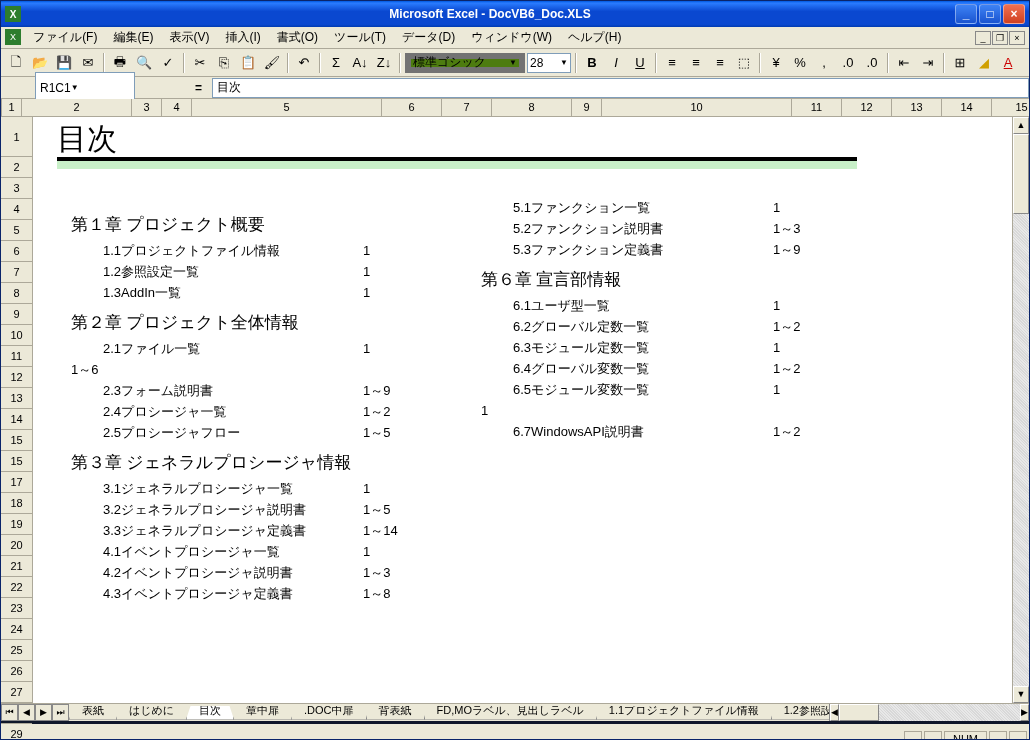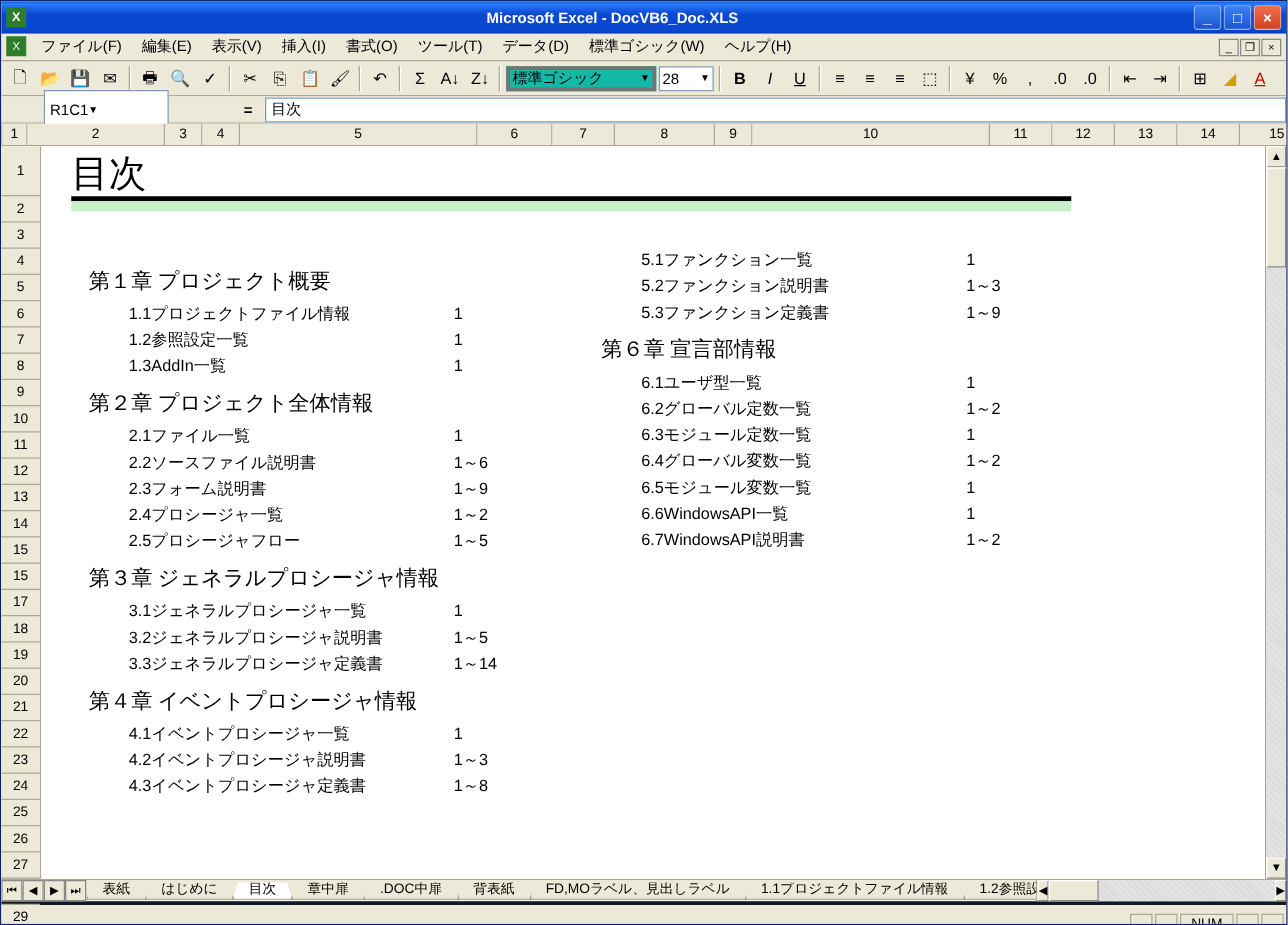--- a/index.html
+++ b/index.html
@@ -18,21 +18,21 @@
 .menubar { height: 22px; background: #ece9d8; display: flex; align-items: center; padding-left: 24px; border-bottom: 1px solid #aca899; font-size: 12px; position: relative; }
 .menubar .mdi-icon { position: absolute; left: 4px; top: 2px; width: 16px; height: 16px; background: #2d7d2d; color: #fff; font-size: 9px; text-align: center; line-height: 16px; }
 .menubar-item { padding: 2px 8px; cursor: default; }
 .menubar .mdi-btns { margin-left: auto; display: flex; gap: 1px; margin-right: 4px; }
 .menubar .mdi-btn { width: 16px; height: 14px; background: #ece9d8; border: 1px solid #888; font-size: 9px; text-align: center; line-height: 12px; }
 
 
 .toolbar { height: 28px; background: #ece9d8; display: flex; align-items: center; padding: 0 4px; border-bottom: 1px solid #aca899; gap: 2px; }
 .tbtn { width: 22px; height: 22px; display: flex; align-items: center; justify-content: center; font-size: 13px; cursor: default; }
 .tsep { width: 2px; height: 20px; border-left: 1px solid #aca899; border-right: 1px solid #fff; margin: 0 2px; }
-.font-select { height: 20px; width: 120px; font-size: 12px; background: #14b8a6; border: 3px solid #737373; padding: 0 2px; display: flex; align-items: center; justify-content: space-between; }
+.font-select { height: 20px; width: 120px; font-size: 12px; background: #4d7c0f; border: 6px solid #737373; padding: 0 2px; display: flex; align-items: center; justify-content: space-between; }
 .size-select { height: 20px; width: 44px; font-size: 12px; background: #fff; border: 1px solid #7f9db9; padding: 0 2px; display: flex; align-items: center; justify-content: space-between; }
 .dd { font-size: 8px; color: #000; }
 
 
 .formulabar { height: 22px; background: #ece9d8; display: flex; align-items: center; border-bottom: 1px solid #aca899; font-size: 12px; }
 .namebox { width: 100px; height: 32px; background: #fff; border: 1px solid #7f9db9; margin-left: 34px; padding: 0 4px; display: flex; align-items: center; justify-content: flex-start; }
 .fx-eq { margin: 0 10px 0 60px; font-weight: bold; }
 .formula-val { flex: 1; background: #fff; height: 20px; border: 1px solid #7f9db9; padding: 0 4px; display: flex; align-items: center; }
 
 
@@ -95,21 +95,21 @@
 
 <div class="menubar">
   <span class="mdi-icon">X</span>
   <span class="menubar-item">ファイル(F)</span>
   <span class="menubar-item">編集(E)</span>
   <span class="menubar-item">表示(V)</span>
   <span class="menubar-item">挿入(I)</span>
   <span class="menubar-item">書式(O)</span>
   <span class="menubar-item">ツール(T)</span>
   <span class="menubar-item">データ(D)</span>
-  <span class="menubar-item">標準ゴシック(W)</span>
+  <span class="menubar-item">ウィンドウ(W)</span>
   <span class="menubar-item">ヘルプ(H)</span>
   <div class="mdi-btns">
     <div class="mdi-btn">_</div>
     <div class="mdi-btn">❐</div>
     <div class="mdi-btn">×</div>
   </div>
 </div>
 
 <div class="toolbar">
   <div class="tbtn">🗋</div>
@@ -255,21 +255,20 @@
         <div class="toc-row">
           <div class="toc-item">1.3AddIn一覧</div>
           <div class="toc-page">1</div>
         </div>
         <div class="chap-title">第２章 プロジェクト全体情報</div>
         <div class="toc-row">
           <div class="toc-item">2.1ファイル一覧</div>
           <div class="toc-page">1</div>
         </div>
         <div class="toc-row">
-          <div class="toc-item">2.2ソースファイル説明書</div>
           <div class="toc-page">1～6</div>
         </div>
         <div class="toc-row">
           <div class="toc-item">2.3フォーム説明書</div>
           <div class="toc-page">1～9</div>
         </div>
         <div class="toc-row">
           <div class="toc-item">2.4プロシージャ一覧</div>
           <div class="toc-page">1～2</div>
         </div>
@@ -283,21 +282,20 @@
           <div class="toc-page">1</div>
         </div>
         <div class="toc-row">
           <div class="toc-item">3.2ジェネラルプロシージャ説明書</div>
           <div class="toc-page">1～5</div>
         </div>
         <div class="toc-row">
           <div class="toc-item">3.3ジェネラルプロシージャ定義書</div>
           <div class="toc-page">1～14</div>
         </div>
-        <div class="chap-title">第４章 イベントプロシージャ情報</div>
         <div class="toc-row">
           <div class="toc-item">4.1イベントプロシージャ一覧</div>
           <div class="toc-page">1</div>
         </div>
         <div class="toc-row">
           <div class="toc-item">4.2イベントプロシージャ説明書</div>
           <div class="toc-page">1～3</div>
         </div>
         <div class="toc-row">
           <div class="toc-item">4.3イベントプロシージャ定義書</div>
@@ -332,21 +330,20 @@
         </div>
         <div class="toc-row">
           <div class="toc-item">6.4グローバル変数一覧</div>
           <div class="toc-page">1～2</div>
         </div>
         <div class="toc-row">
           <div class="toc-item">6.5モジュール変数一覧</div>
           <div class="toc-page">1</div>
         </div>
         <div class="toc-row">
-          <div class="toc-item">6.6WindowsAPI一覧</div>
           <div class="toc-page">1</div>
         </div>
         <div class="toc-row">
           <div class="toc-item">6.7WindowsAPI説明書</div>
           <div class="toc-page">1～2</div>
         </div>
       </div>
   </div>
   <div class="vscroll">
     <div class="scroll-btn">▲</div>

